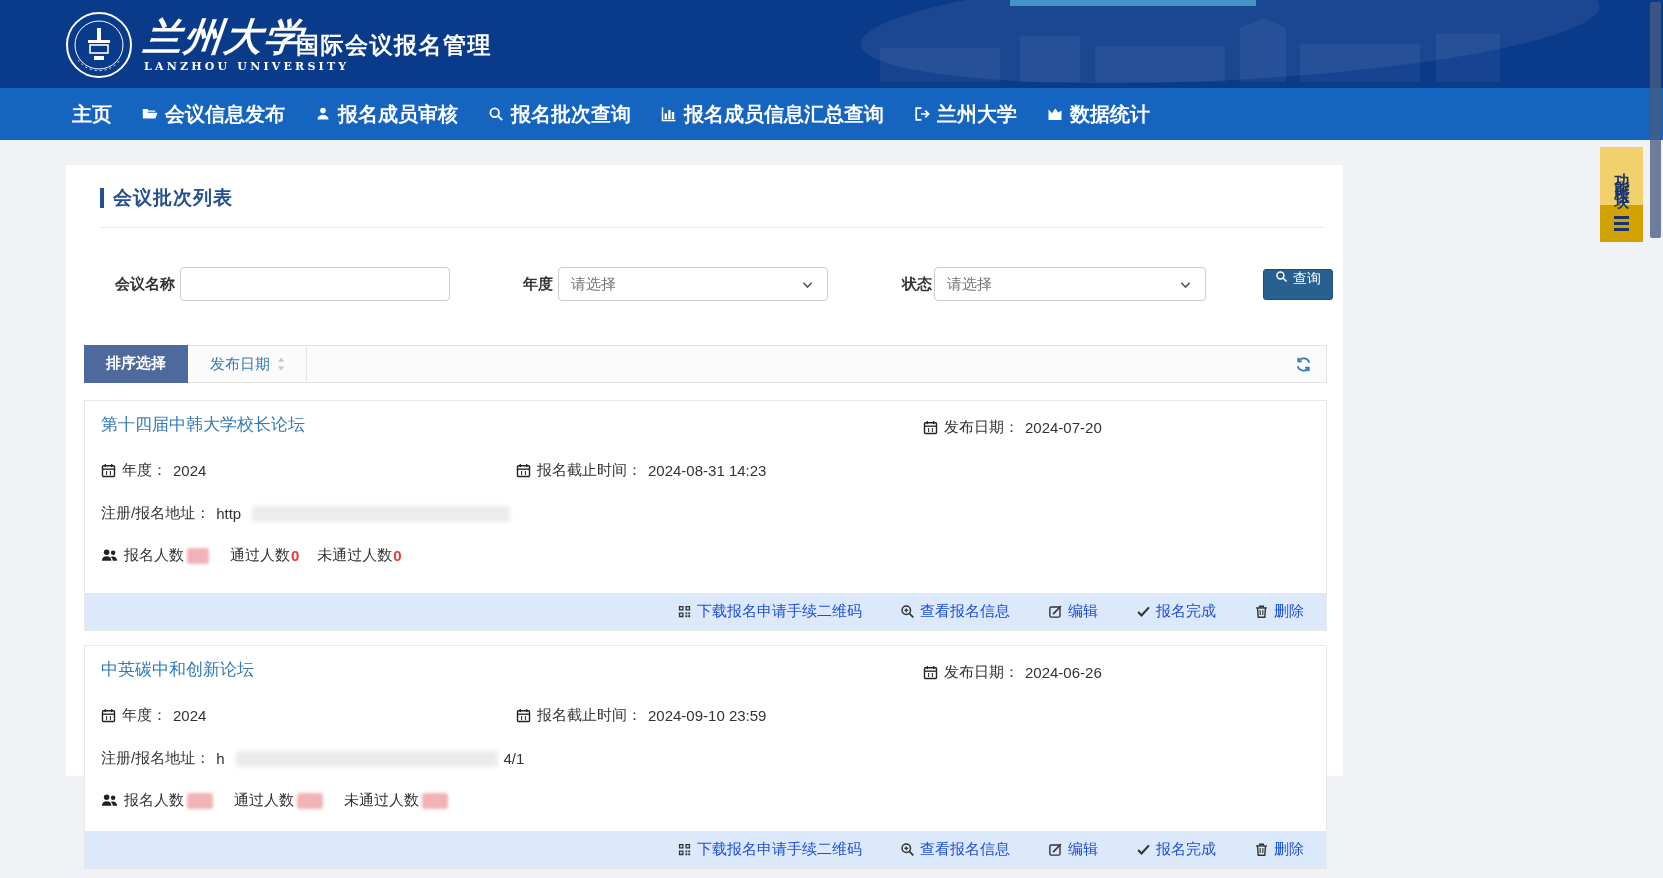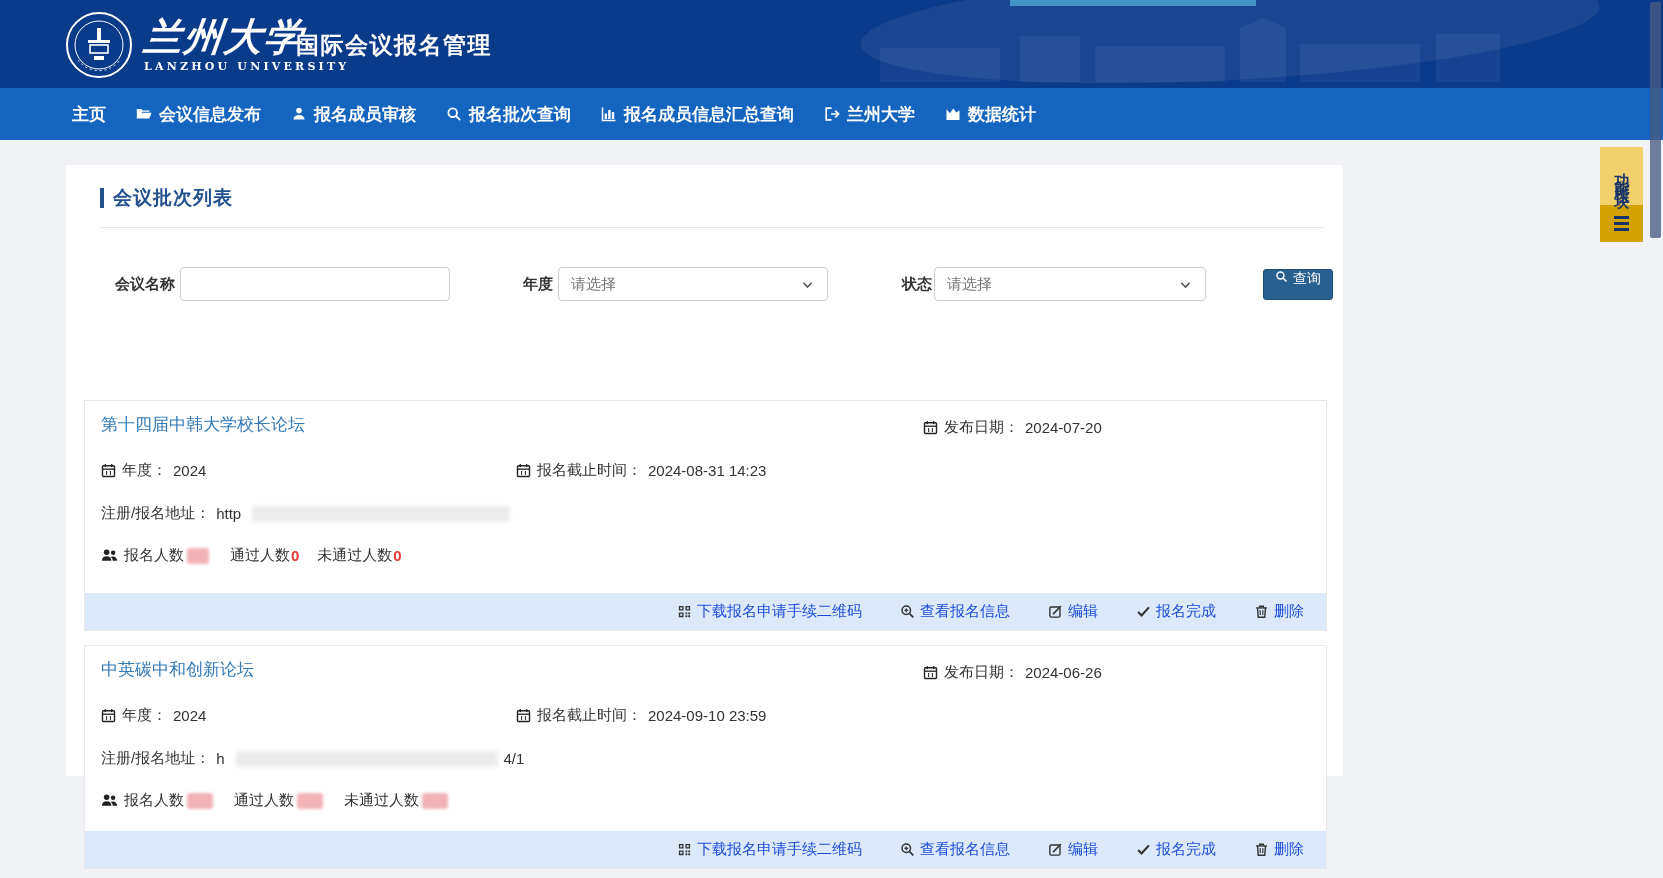--- a/index.html
+++ b/index.html
@@ -21,21 +21,21 @@
   .brand-text{margin-left:10px;color:#fff;}
   .zh-callig{font-family:"DejaVu Serif","Liberation Serif",serif;font-style:italic;font-weight:bold;font-size:38px;line-height:40px;letter-spacing:2px;transform:skewX(-6deg);white-space:nowrap;}
   .en-name{font-size:11px;font-weight:bold;letter-spacing:3.2px;margin-top:3px;font-family:"DejaVu Serif","Liberation Serif",serif;}
   .app-title{position:absolute;left:296px;top:30px;color:#fff;font-size:23px;font-weight:bold;letter-spacing:1.5px;}
   .art-swoosh{position:absolute;left:860px;top:-30px;width:740px;height:110px;border-radius:50%;background:rgba(255,255,255,0.07);transform:rotate(-3deg);}
   .art-teal{position:absolute;left:1010px;top:0;width:246px;height:6px;background:rgba(90,190,225,0.65);}
   .art-building{position:absolute;left:880px;top:18px;opacity:0.5;}
 
   
   .nav{position:absolute;left:0;top:88px;width:1663px;height:52px;background:var(--nav-bg);display:flex;align-items:center;padding-left:72px;gap:30px;color:#fff;}
-  .nav-item{display:flex;align-items:center;gap:7px;font-size:17px;font-weight:bold;cursor:pointer;white-space:nowrap;}
+  .nav-item{display:flex;align-items:center;gap:7px;font-size:20px;font-weight:bold;cursor:pointer;white-space:nowrap;}
   .nav-item svg{width:16px;height:16px;}
 
   
   .main-card{position:absolute;left:66px;top:165px;width:1277px;height:611px;background:#fff;}
   .page-title-row{position:absolute;left:34px;top:20px;display:flex;align-items:center;}
   .title-bar-mark{width:4px;height:20px;background:var(--title-blue);margin-right:9px;}
   .page-title{font-size:19px;font-weight:bold;color:var(--title-blue);letter-spacing:1px;}
   .title-divider{position:absolute;left:34px;top:62px;width:1225px;border-top:1px solid #e8e8e8;}
 
   
@@ -275,20 +275,35 @@
           </svg>
       </div>
       <button class="search-btn">
         <svg viewBox="0 0 16 16">
             <use href="#i-search"></use>
           </svg>
         <span>查询</span>
       </button>
     </div>
 
+    <div class="sort-bar">
+      <div class="sort-tab">排序选择</div>
+      <div class="sort-option">
+        <span>发布日期</span>
+        <svg width="10" height="14" viewBox="0 0 10 14">
+            <use href="#i-sort"></use>
+          </svg>
+      </div>
+      <div class="sort-sep"></div>
+      <div class="refresh">
+        <svg viewBox="0 0 16 16">
+            <use href="#i-refresh"></use>
+          </svg>
+      </div>
+    </div>
 
     <section class="conf-item first">
       <a class="conf-title">第十四届中韩大学校长论坛</a>
       <div class="detail pub-date">
         <svg viewBox="0 0 16 16">
             <use href="#i-calendar"></use>
           </svg>
         <span>发布日期：</span>
           <span>2024-07-20</span>
       </div>

